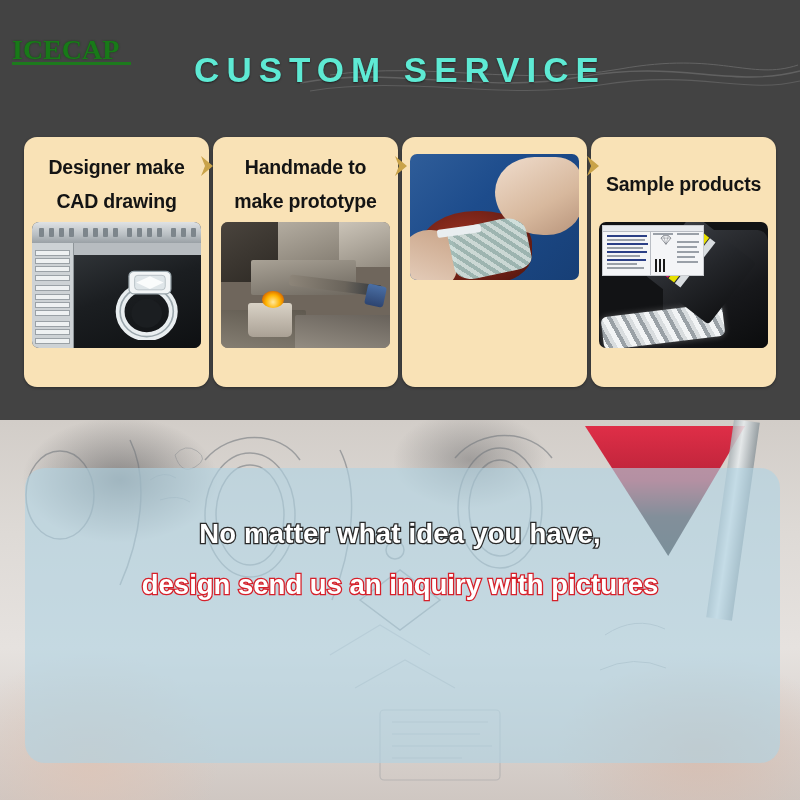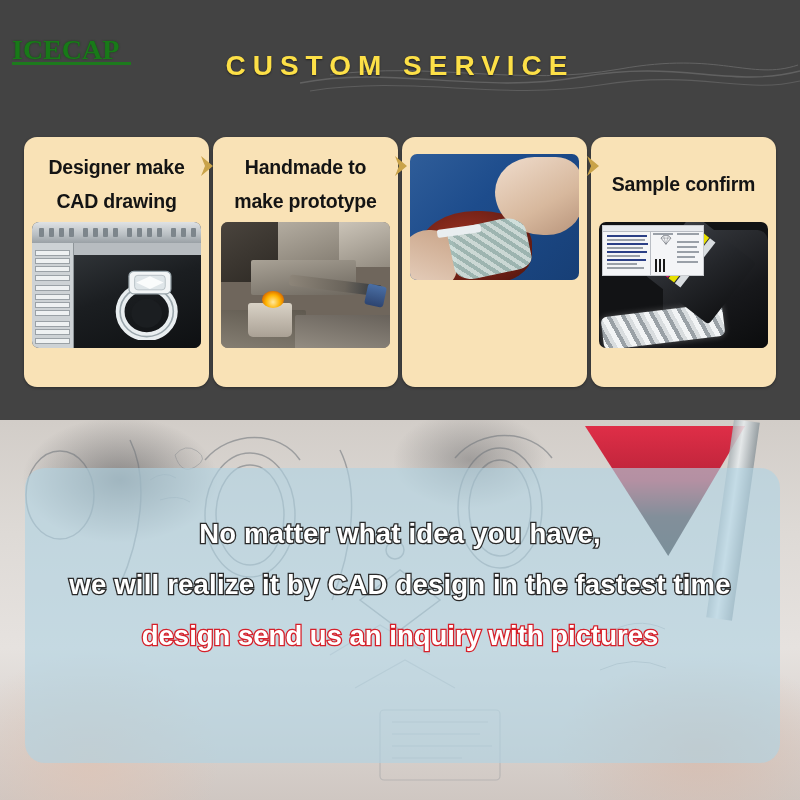--- a/index.html
+++ b/index.html
@@ -49,22 +49,22 @@
     height: 3px;
     background: #1d7a1d;
     margin-top: -4px;
     width: 119px;
   }
 
   #page-title {
     position: absolute;
     left: 0; right: 0; top: 50px;
     text-align: center;
-    color: #fde047;
-    font-size: 28px;
+    color: #5eead4;
+    font-size: 35px;
     font-weight: 700;
     letter-spacing: 7px;
     text-shadow: 0 1px 2px rgba(0,0,0,.55);
   }
 
   
   #steps {
     position: absolute;
     left: 0; top: 137px;
     width: 800px;
@@ -352,21 +352,21 @@
         <div class="card-photo ph-stone">
           <div class="redmass"></div>
           <div class="hand"></div>
           <div class="hand2"></div>
           <div class="jewel"></div>
           <div class="tweez"></div>
         </div>
       </div>
 
       <div class="card single">
-        <div class="card-title">Sample confirm</div>
+        <div class="card-title">Sample products</div>
         <div class="card-photo ph-sample">
           <div class="glove"></div>
           <div class="chain"></div>
           <div class="tester">
             <div class="strip s1"></div>
               <div class="strip s2"></div>
               <div class="strip s3"></div>
           </div>
           <div class="cert">
             <div class="hdr"></div>
@@ -446,17 +446,16 @@
       </g>
     </svg>
 
     <div id="red-foil"></div>
     <div id="ruler"></div>
 
     <div id="text-panel"></div>
 
     <div id="text-block">
       <div class="tline">No matter what idea you have,</div>
-      <div class="tline">we will realize it by CAD design in the fastest time</div>
       <div class="tline red">design send us an inquiry with pictures</div>
     </div>
   </div>
 </div>
 
 </body></html>

